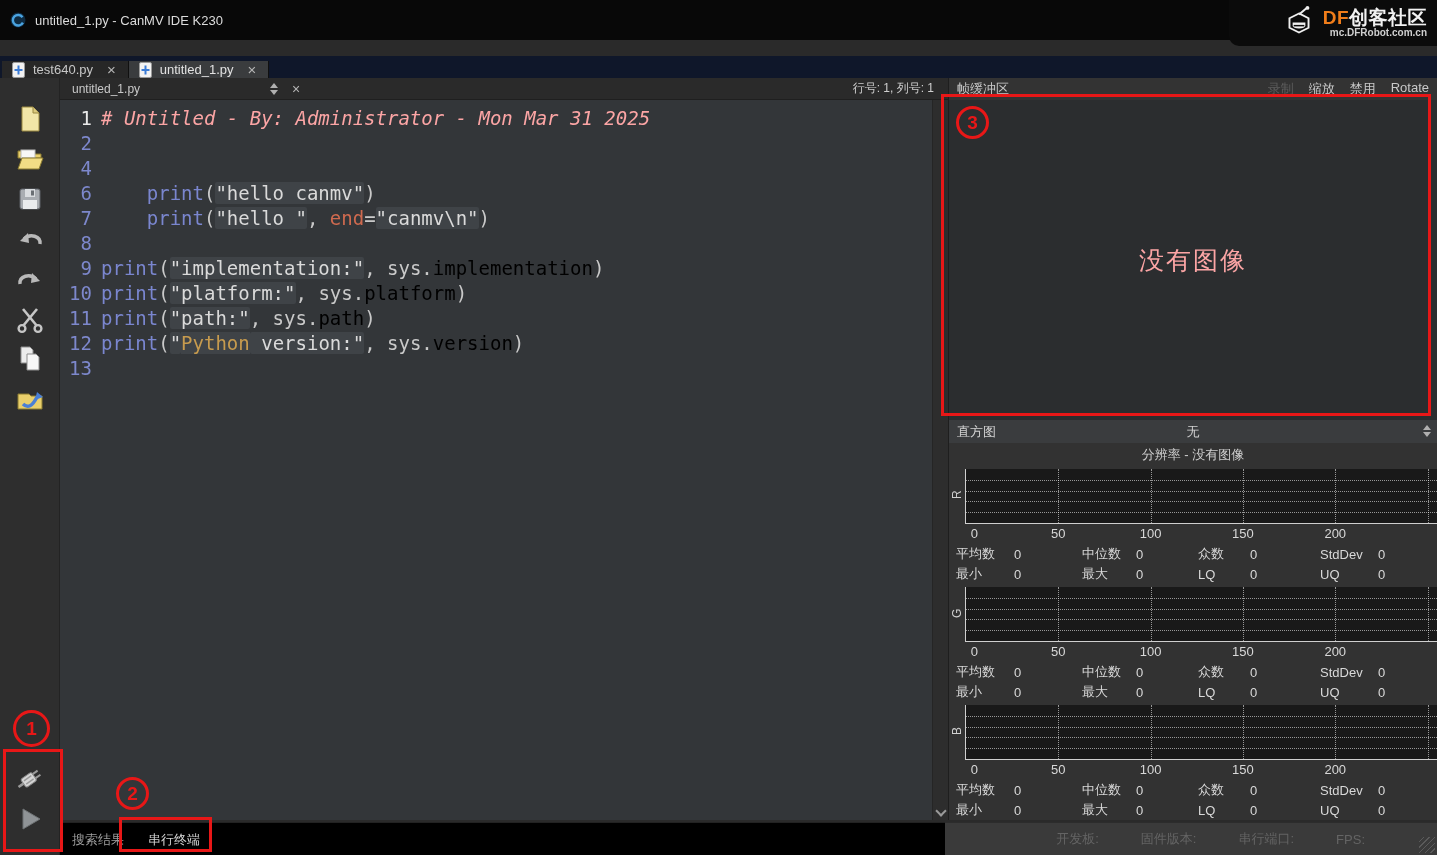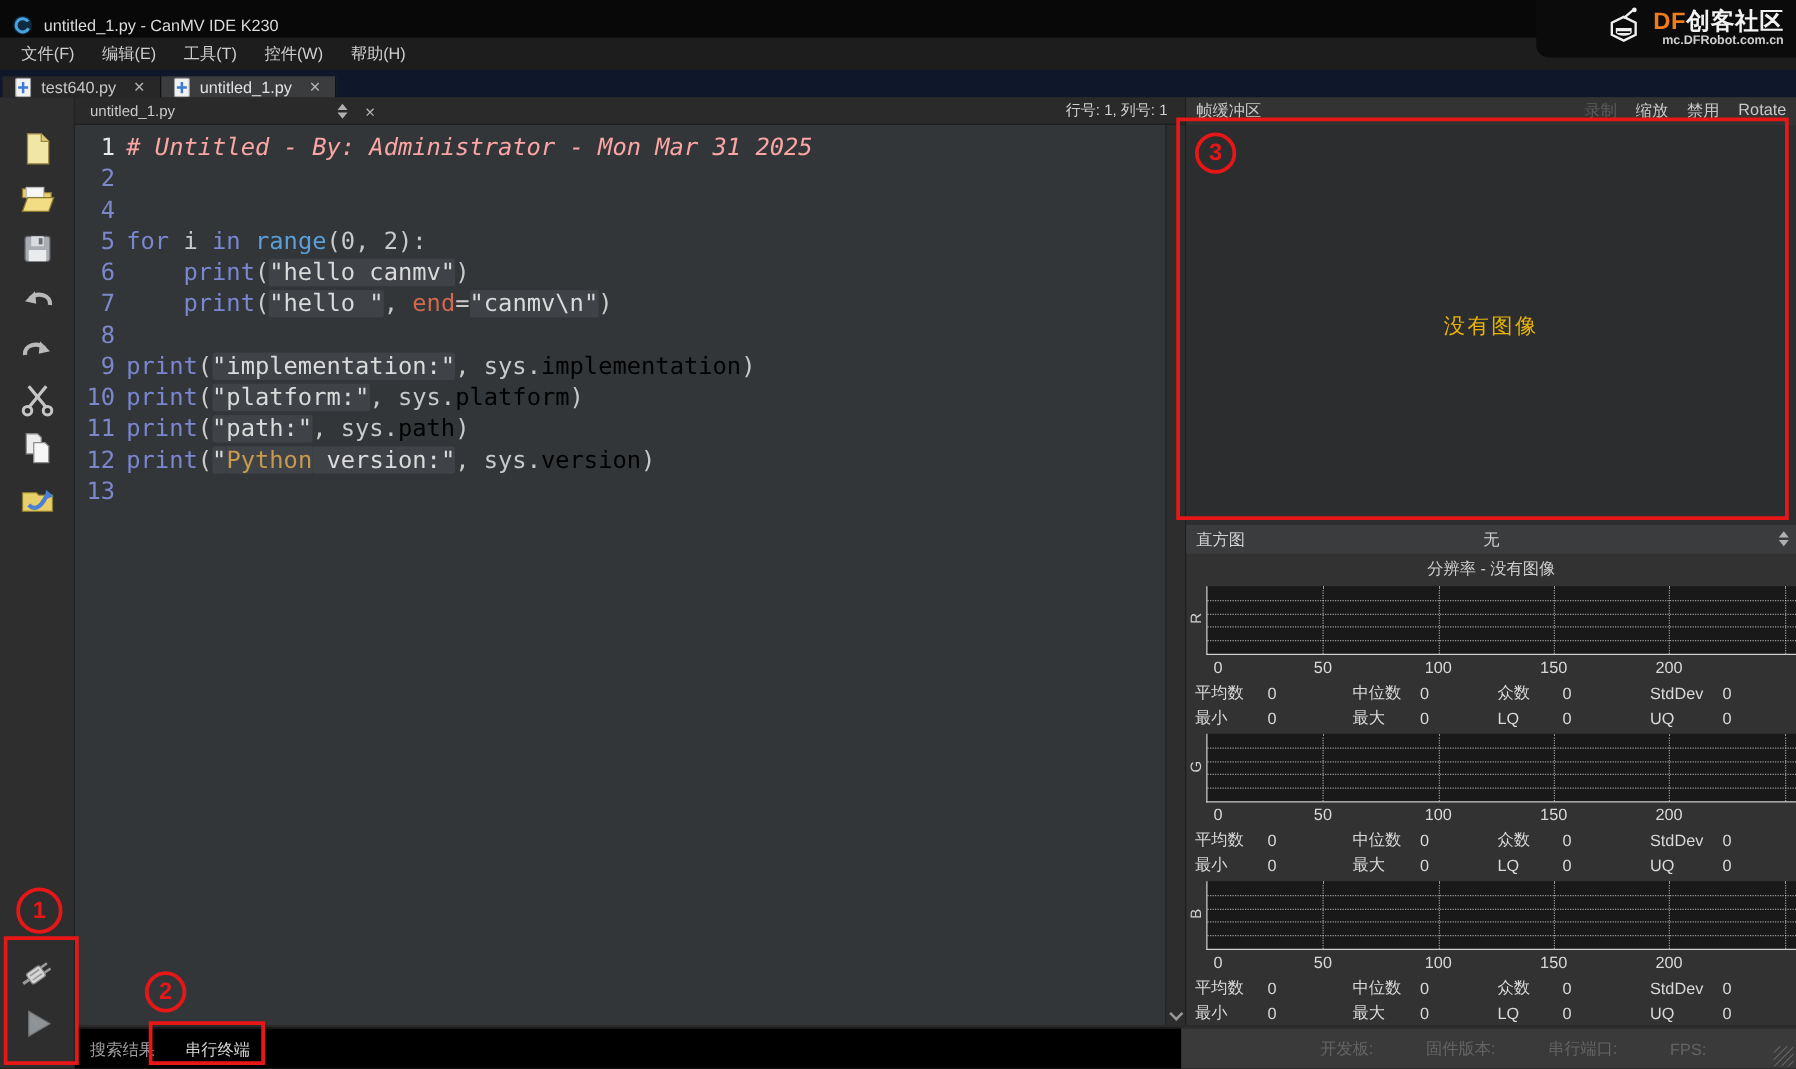--- a/index.html
+++ b/index.html
@@ -54,21 +54,21 @@
   .chev{width:6px;height:6px;border-right:2px solid #9a9a9a;border-bottom:2px solid #9a9a9a;transform:rotate(45deg);margin-top:-3px;}
 
   
   .rpanel{position:absolute;left:948px;top:78px;width:489px;height:742px;background:#323232;border-left:1px solid #1e1e1e;box-sizing:border-box;}
   .fbheader{height:22px;display:flex;align-items:center;font-size:13px;color:#c9c9c9;background:#333;}
   .fbheader .fbtitle{padding-left:8px;text-align:right;}
   .fbheader .fbbtns{margin-left:auto;display:flex;gap:15px;padding-right:8px;}
   .fbbtn{color:#c9c9c9;}
   .fbbtn.dis{color:#5c5c5c;}
   .fbview{height:320px;background:#2b2d2f;display:flex;align-items:center;justify-content:center;}
-  .fbempty{color:#eab308;font-size:17px;letter-spacing:2px;}
+  .fbempty{color:#fca5a5;font-size:25px;letter-spacing:2px;}
   .histbar{height:23px;background:#3a3c3e;display:flex;align-items:center;position:relative;font-size:13px;color:#d2d2d2;}
   .histbar .hlabel{padding-left:8px;}
   .histbar .hval{position:absolute;left:0;right:0;text-align:center;}
   .histbar .spin{position:absolute;right:6px;top:5px;margin:0;}
   .restitle{height:23px;display:flex;align-items:center;justify-content:center;color:#cfcfcf;font-size:13px;}
   .chan-chart{height:58px;display:flex;}
   .ylab{width:16px;display:flex;align-items:center;justify-content:center;color:#d0d0d0;font-size:12px;writing-mode:vertical-rl;transform:rotate(180deg);}
   .plot{flex:1;position:relative;background:#191919;border-left:1px solid #cfcfcf;border-bottom:1px solid #cfcfcf;margin-top:3px;}
   .hgrid{position:absolute;left:0;width:100%;border-top:1px dotted rgba(255,255,255,.55);}
   .vgrid{position:absolute;top:0;height:100%;border-left:1px dotted rgba(255,255,255,.55);}
@@ -117,27 +117,20 @@
       <line x1="12" y1="19.5" x2="22" y2="19.5" stroke="#0b0b0b" stroke-width="1.4"></line>
     </svg>
     <div class="btxt">
       <div class="bname">
         <span class="df">DF</span><span class="cn">创客社区</span>
       </div>
       <div class="burl">mc.DFRobot.com.cn</div>
     </div>
   </div>
 
-  <div class="menubar" id="menubar">
-      <span class="menu-item">文件(F)</span>
-      <span class="menu-item">编辑(E)</span>
-      <span class="menu-item">工具(T)</span>
-      <span class="menu-item">控件(W)</span>
-      <span class="menu-item">帮助(H)</span>
-    </div>
 
   <div class="tabbar" id="tabbar">
       <div class="tab">
         <svg width="13" height="16" viewBox="0 0 13 16">
           <rect x="0.5" y="0.5" width="12" height="15" rx="1.5" fill="#f2f2f2" stroke="#9a9a9a"></rect>
           <path d="M6.5 3.5 v9 M2.5 8 h8" stroke="#3a7bd5" stroke-width="2"></path>
         </svg>
         <span>test640.py</span>
         <span class="close">×</span>
       </div>
@@ -232,21 +225,20 @@
         <i class="dn"></i>
       </span>
     <span class="eclose">×</span>
     <span class="linecol">行号: 1, 列号: 1</span>
   </div>
 
   <div class="editor" id="editor">
       <div class="cl"><span class="ln cur">1</span><span class="tk-cm"># Untitled - By: Administrator - Mon Mar 31 2025</span></div>
       <div class="cl"><span class="ln">2</span></div>
       <div class="cl"><span class="ln">4</span></div>
-      <div class="cl"><span class="ln">5</span><span class="tk-kw">for</span><span class="tk-p"> i </span><span class="tk-kw">in</span><span class="tk-p"> </span><span class="tk-bi">range</span><span class="tk-p">(0, 2):</span></div>
       <div class="cl"><span class="ln">6</span><span class="tk-p">    </span><span class="tk-kw">print</span><span class="tk-p">(</span><span class="tk-str">"hello canmv"</span><span class="tk-p">)</span></div>
       <div class="cl"><span class="ln">7</span><span class="tk-p">    </span><span class="tk-kw">print</span><span class="tk-p">(</span><span class="tk-str">"hello "</span><span class="tk-p">, </span><span class="tk-kwarg">end</span><span class="tk-p">=</span><span class="tk-str">"canmv\n"</span><span class="tk-p">)</span></div>
       <div class="cl"><span class="ln">8</span></div>
       <div class="cl"><span class="ln">9</span><span class="tk-kw">print</span><span class="tk-p">(</span><span class="tk-str">"implementation:"</span><span class="tk-p">, sys.</span><span class="tk-attr">implementation</span><span class="tk-p">)</span></div>
       <div class="cl"><span class="ln">10</span><span class="tk-kw">print</span><span class="tk-p">(</span><span class="tk-str">"platform:"</span><span class="tk-p">, sys.</span><span class="tk-attr">platform</span><span class="tk-p">)</span></div>
       <div class="cl"><span class="ln">11</span><span class="tk-kw">print</span><span class="tk-p">(</span><span class="tk-str">"path:"</span><span class="tk-p">, sys.</span><span class="tk-attr">path</span><span class="tk-p">)</span></div>
       <div class="cl"><span class="ln">12</span><span class="tk-kw">print</span><span class="tk-p">(</span><span class="tk-str">"</span><span class="tk-strg">Python</span><span class="tk-str"> version:"</span><span class="tk-p">, sys.</span><span class="tk-attr">version</span><span class="tk-p">)</span></div>
       <div class="cl"><span class="ln">13</span></div>
     </div>
 

